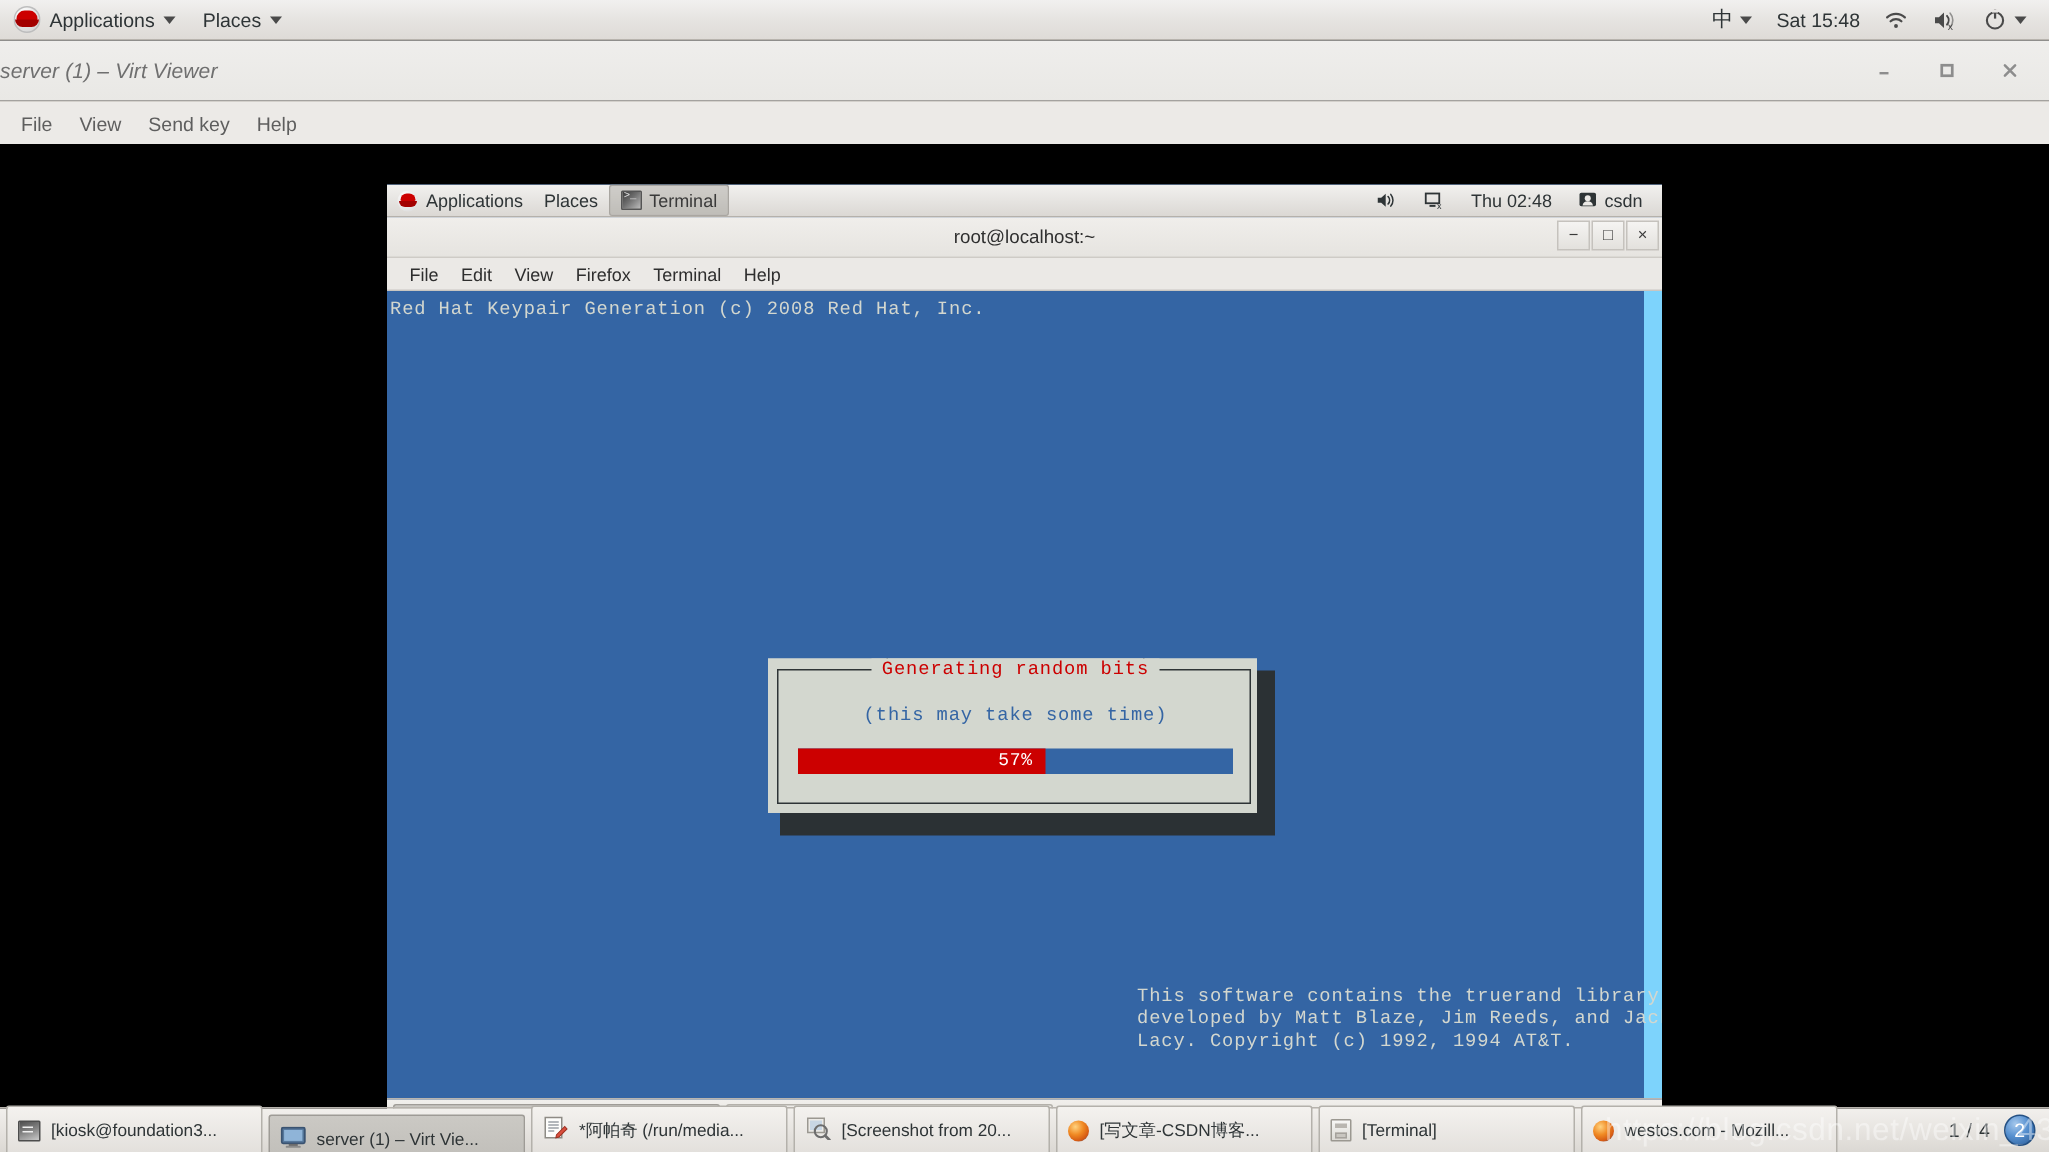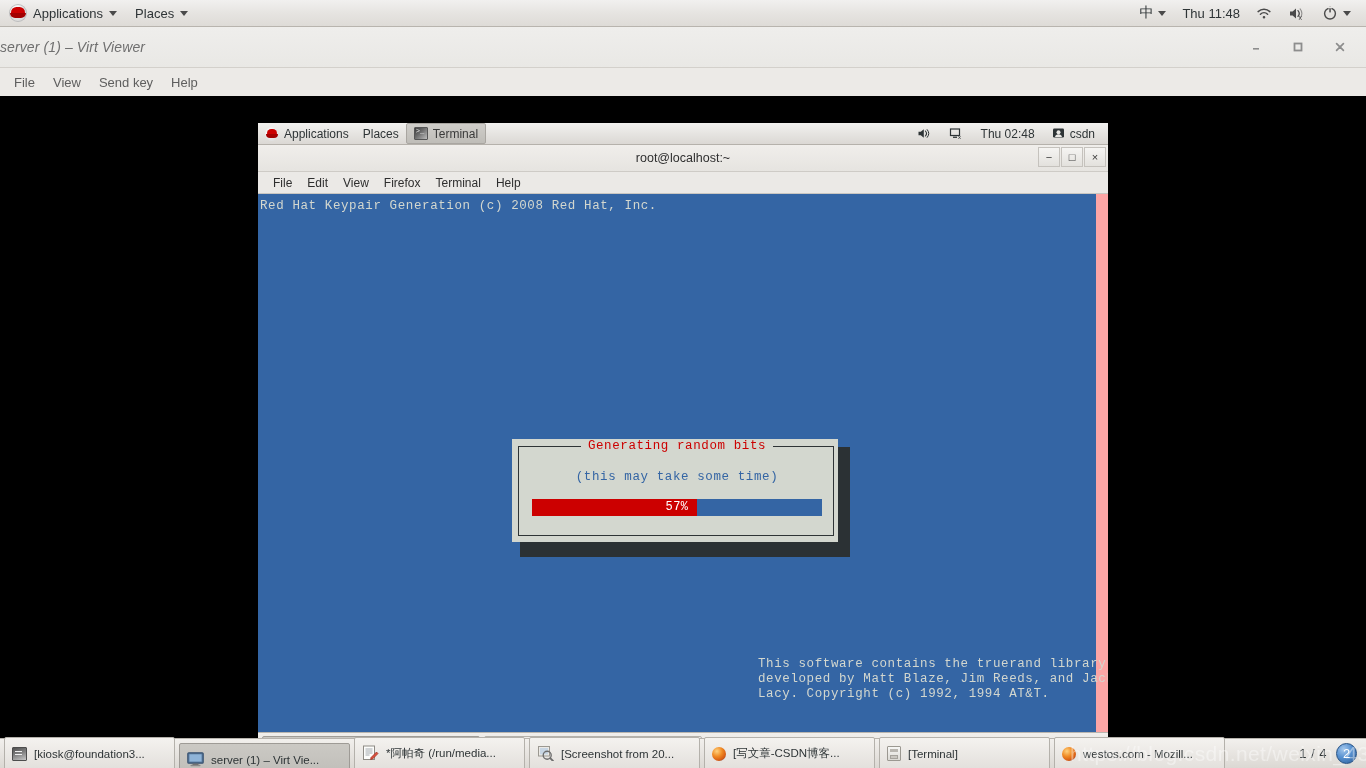--- a/index.html
+++ b/index.html
@@ -283,21 +283,21 @@
     color: #2e2e2e;
     padding: 3px 7px;
     cursor: default;
   }
 
   #term-body {
     position: absolute;
     left: 0; top: 49px;
     width: 966px;
     height: 538px;
-    background: #fca5a5;
+    background: #7dd3fc;
     overflow: hidden;
   }
   #term-canvas {
     position: absolute;
     left: 0; top: 0;
     width: 838px;
     height: 538px;
     background: #3465a4;
     font-family: "Liberation Mono", "DejaVu Sans Mono", monospace;
     font-size: 12.5px;
@@ -636,21 +636,21 @@
     <span>Places</span>
     <span class="caret-down"></span>
   </div>
 
   <div class="host-right">
     <div>
       <span class="ime-glyph">中</span>
       <span class="caret-down"></span>
     </div>
     <div>
-      <span>Thu 11:48</span>
+      <span>Sat 15:48</span>
     </div>
     <div>
       <svg class="ico" width="16" height="14" viewBox="0 0 16 14">
         <path d="M8 12.6a1.3 1.3 0 1 0 0-2.6 1.3 1.3 0 0 0 0 2.6z" fill="#4a4a4a"></path>
         <path d="M4.4 8.2a5.2 5.2 0 0 1 7.2 0" stroke="#4a4a4a" stroke-width="1.5" fill="none" stroke-linecap="round"></path>
         <path d="M2.1 5.6a8.6 8.6 0 0 1 11.8 0" stroke="#4a4a4a" stroke-width="1.5" fill="none" stroke-linecap="round"></path>
       </svg>
     </div>
     <div>
       <svg class="ico" width="18" height="15" viewBox="0 0 18 15">

